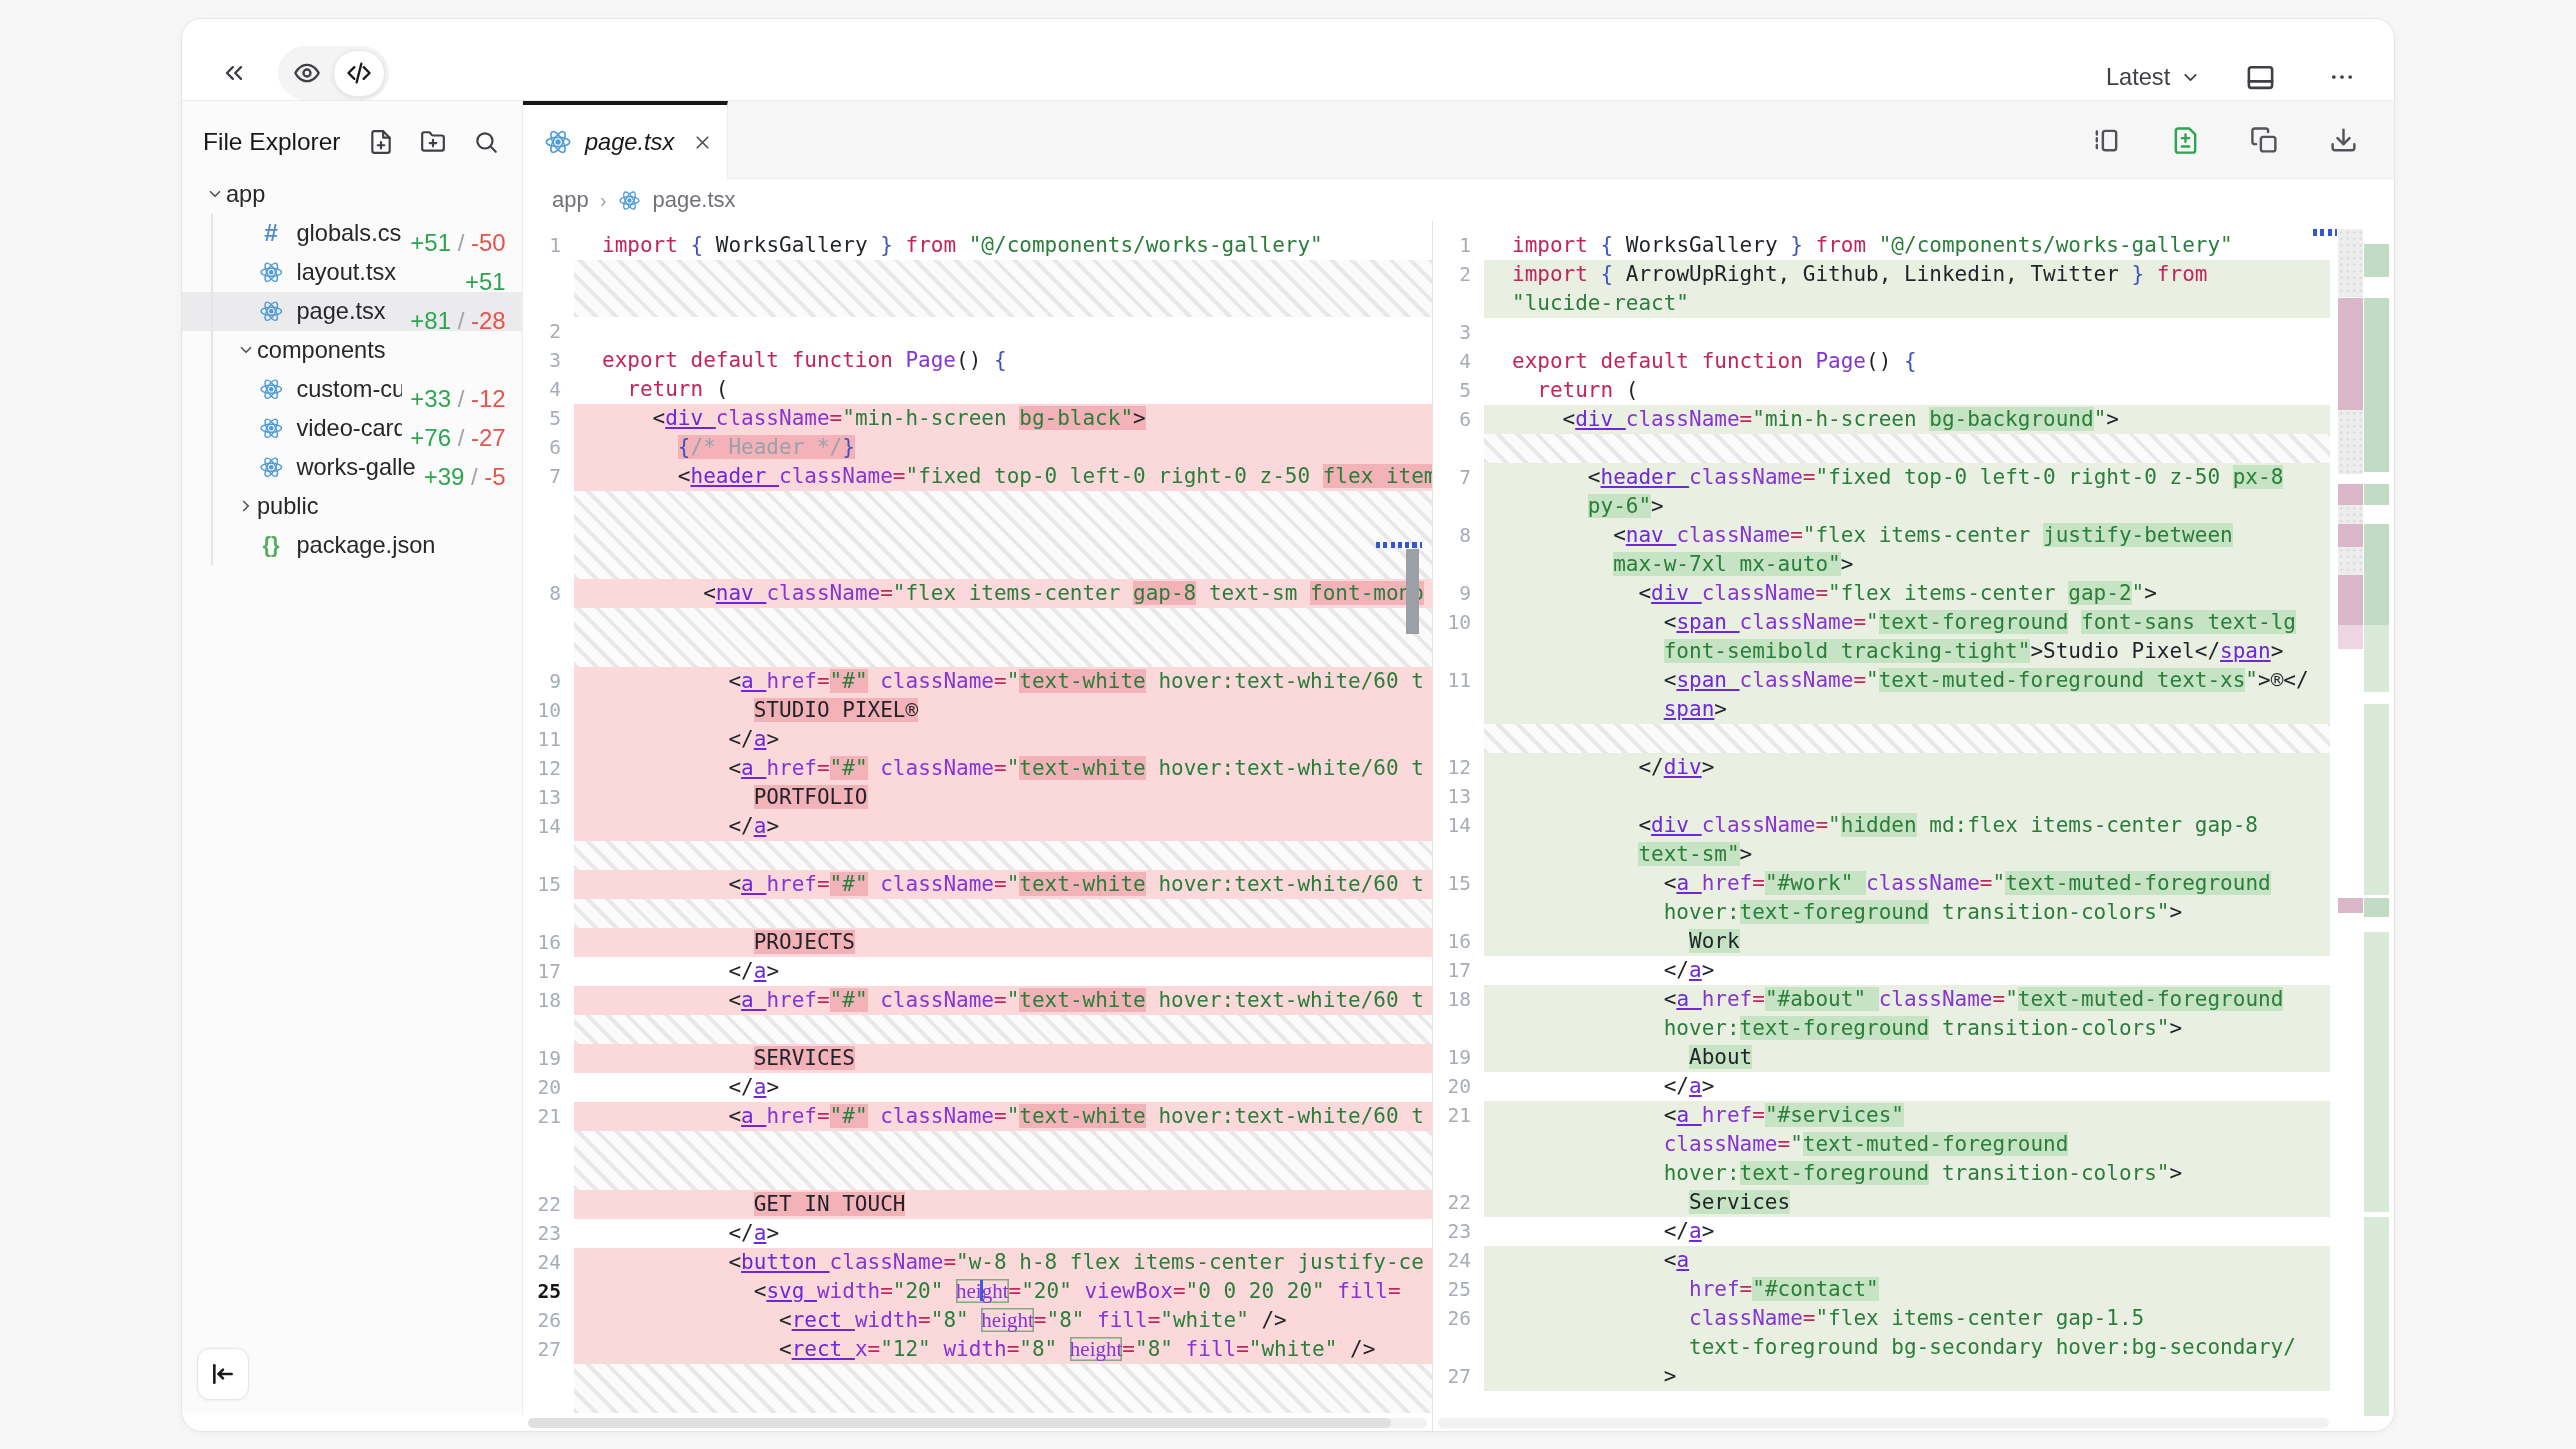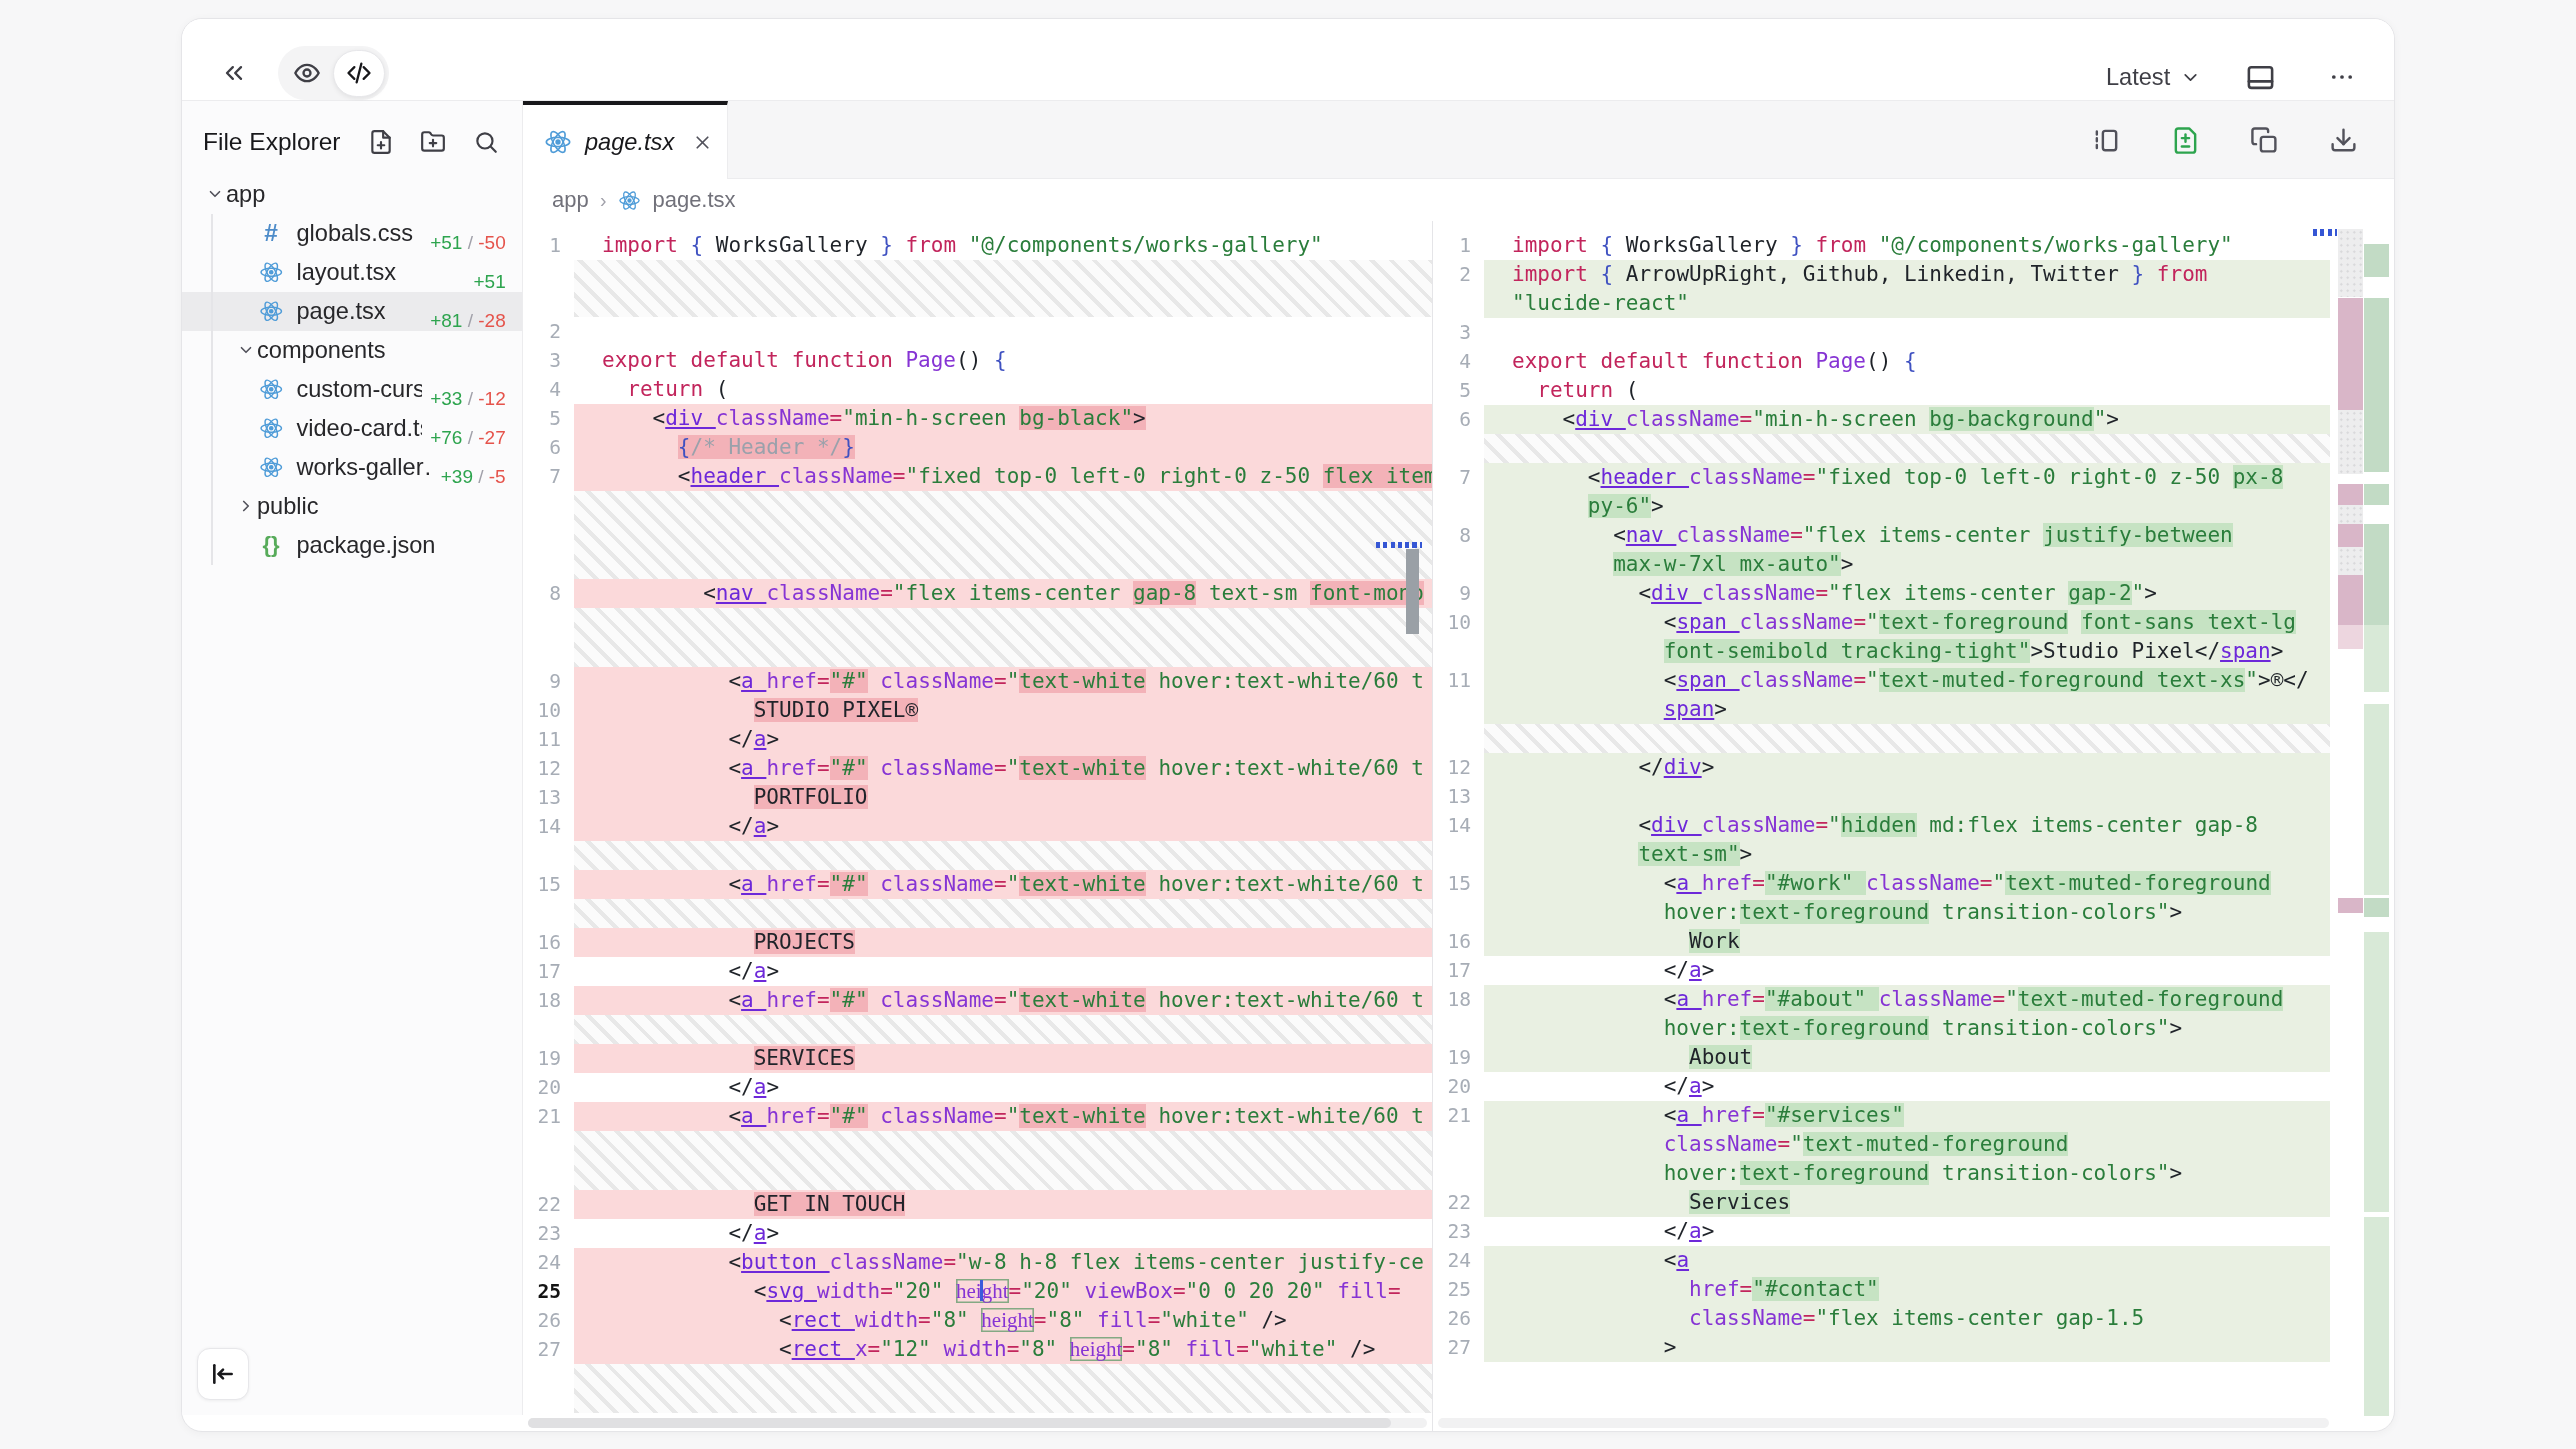--- a/index.html
+++ b/index.html
@@ -19,21 +19,21 @@
   .sb-head{display:flex;align-items:center;padding:24.5px 19.6px 16.3px 21px;}
   .sb-title{font-size:24.5px;color:#18181b;}
   .sb-icons{margin-left:auto;display:flex;gap:19.6px;color:#3f3f46;}
   .sb-icons .icon-btn{width:33px;height:33px;}
   .tree{font-size:23.6px;color:#27272a;}
   .titem{display:flex;align-items:center;height:39px;cursor:pointer;padding-right:16.3px;}
   .titem.selected{background:#ebebed;}
   .titem .chev{width:23px;display:flex;justify-content:center;color:#52525b;flex:0 0 23px;}
   .titem .ficon{width:28px;display:flex;justify-content:center;margin-right:11.4px;flex:0 0 28px;font-weight:bold;}
   .titem .lbl{white-space:nowrap;overflow:hidden;flex:1;}
-  .counts{margin-left:auto;font-size:19px;white-space:nowrap;padding-left:8.2px;margin-top:20px;}
+  .counts{margin-left:auto;font-size:24px;white-space:nowrap;padding-left:8.2px;margin-top:20px;}
   .counts .cadd{color:#2da44e;}
   .counts .csep{color:#a1a1aa;}
   .counts .cdel{color:#e5534b;}
   .children{position:relative;}
   .children::before{content:"";position:absolute;left:29px;top:0;bottom:0;width:1.6px;background:#e5e5e8;}
   .collapse-btn{position:absolute;left:14.7px;bottom:14.7px;width:52px;height:52px;background:#fff;border:1.6px solid #e7e7ea;border-radius:13px;display:flex;align-items:center;justify-content:center;color:#18181b;cursor:pointer;box-shadow:0 0.8px 3.3px rgba(0,0,0,.06);}
   
   .tabstrip{position:absolute;left:341px;right:0;top:82px;height:78px;background:#f6f6f7;border-bottom:1.6px solid #ececee;box-sizing:border-box;}
   .tab{position:absolute;left:0;top:0;width:205px;height:78px;background:#fff;border-top:4.1px solid #18181b;border-right:1.6px solid #ececee;box-sizing:border-box;display:flex;align-items:center;gap:13px;padding:0 21px;cursor:pointer;}
   .tab .tlabel{font-size:23.6px;font-style:italic;color:#18181b;}
@@ -665,20 +665,24 @@
           </div>
           <div class="row add">
             <span class="ln">25</span>
             <div class="codeline"><span class="tx">              </span><span class="ta">href</span><span class="tq">=</span><span class="ts hl">"#contact"</span></div>
           </div>
           <div class="row add">
             <span class="ln">26</span>
             <div class="codeline"><span class="tx">              </span><span class="ta">className</span><span class="tq">=</span><span class="ts">"flex items-center gap-1.5</span></div>
           </div>
           <div class="row add">
+            <span class="ln"></span>
+            <div class="codeline"><span class="tx">              </span><span class="ts">text-foreground bg-secondary hover:bg-secondary/</span></div>
+          </div>
+          <div class="row add">
             <span class="ln">27</span>
             <div class="codeline"><span class="tx">            &gt;</span></div>
           </div>
         </div>
       <div class="minimap" id="minimap">
           <div class="mmblk mm-h" style="left: 1.6px; width: 25px; top: 3.3px; height: 68px;"></div>
           <div class="mmblk mm-p" style="left: 1.6px; width: 25px; top: 72px; height: 112px;"></div>
           <div class="mmblk mm-h" style="left: 1.6px; width: 25px; top: 184px; height: 64px;"></div>
           <div class="mmblk mm-p" style="left: 1.6px; width: 25px; top: 258px; height: 21px;"></div>
           <div class="mmblk mm-h" style="left: 1.6px; width: 25px; top: 279px; height: 19.6px;"></div>

